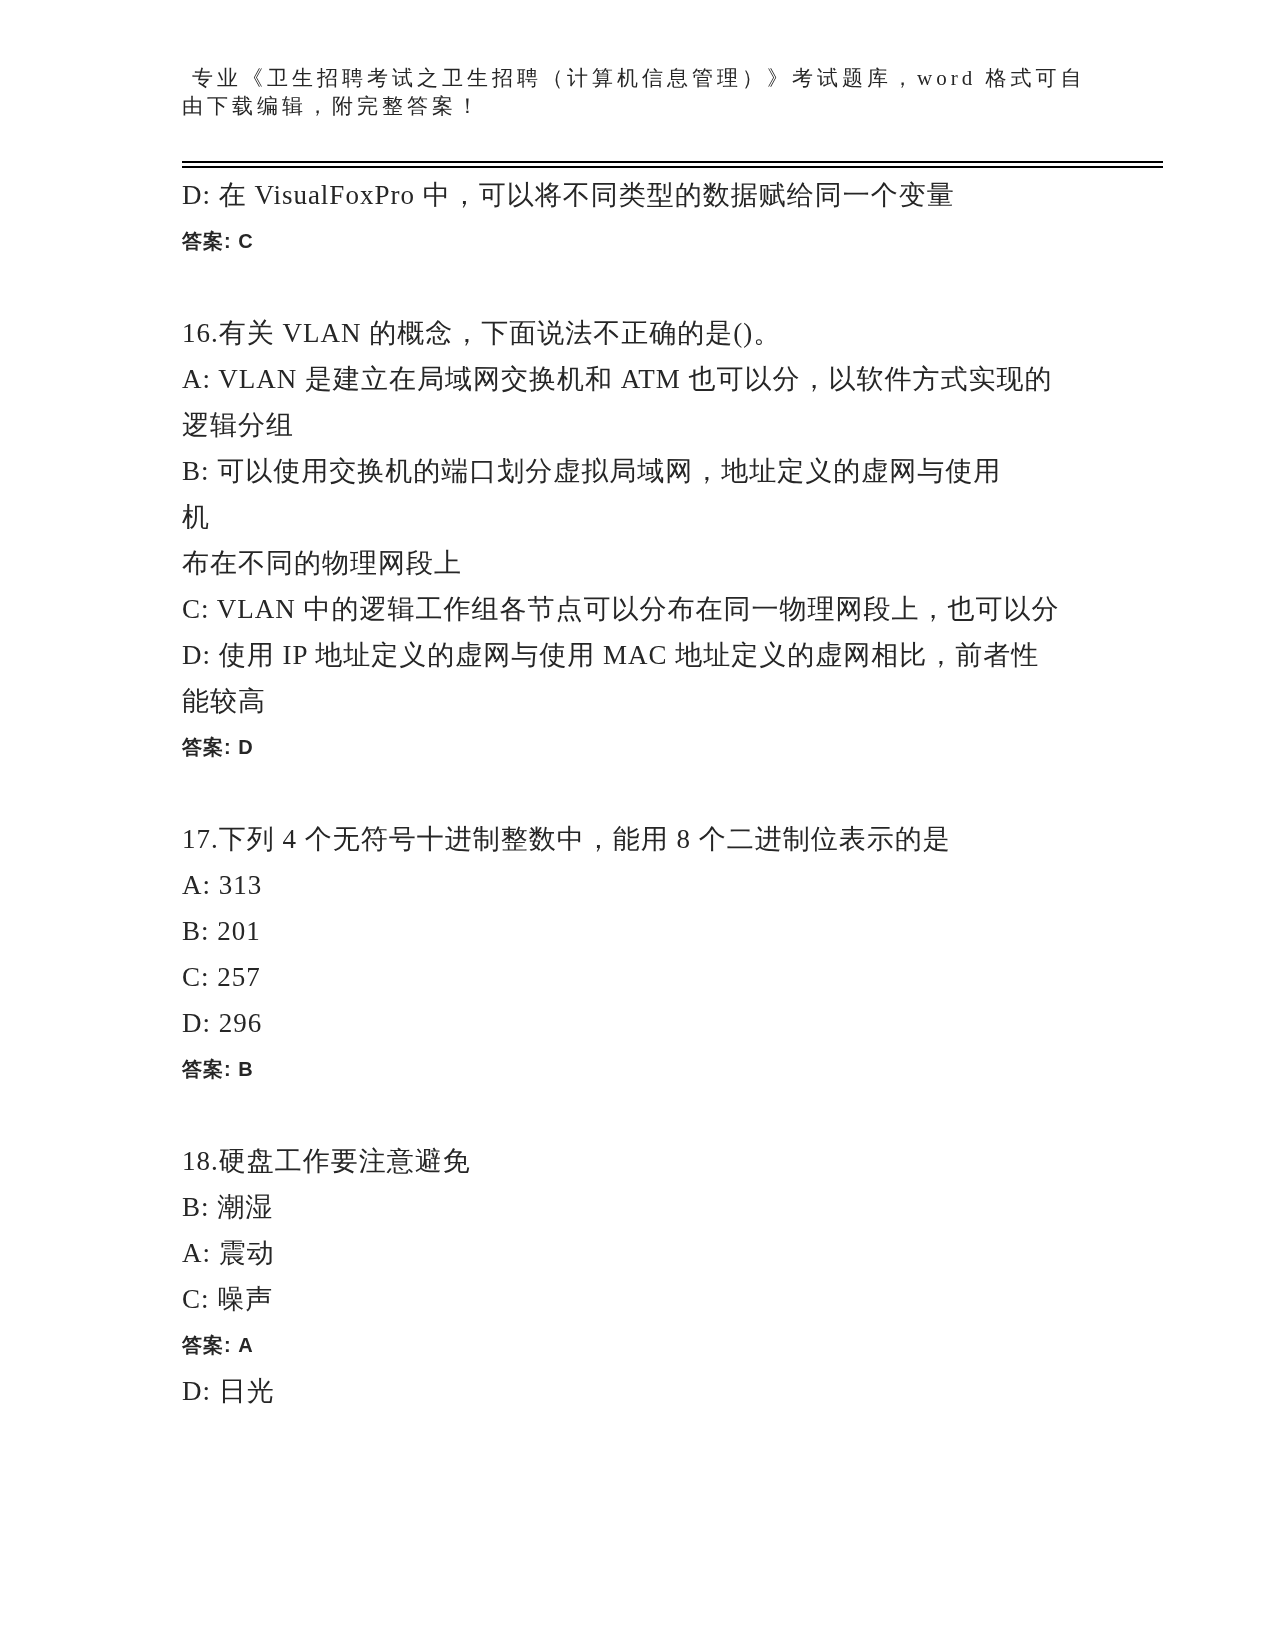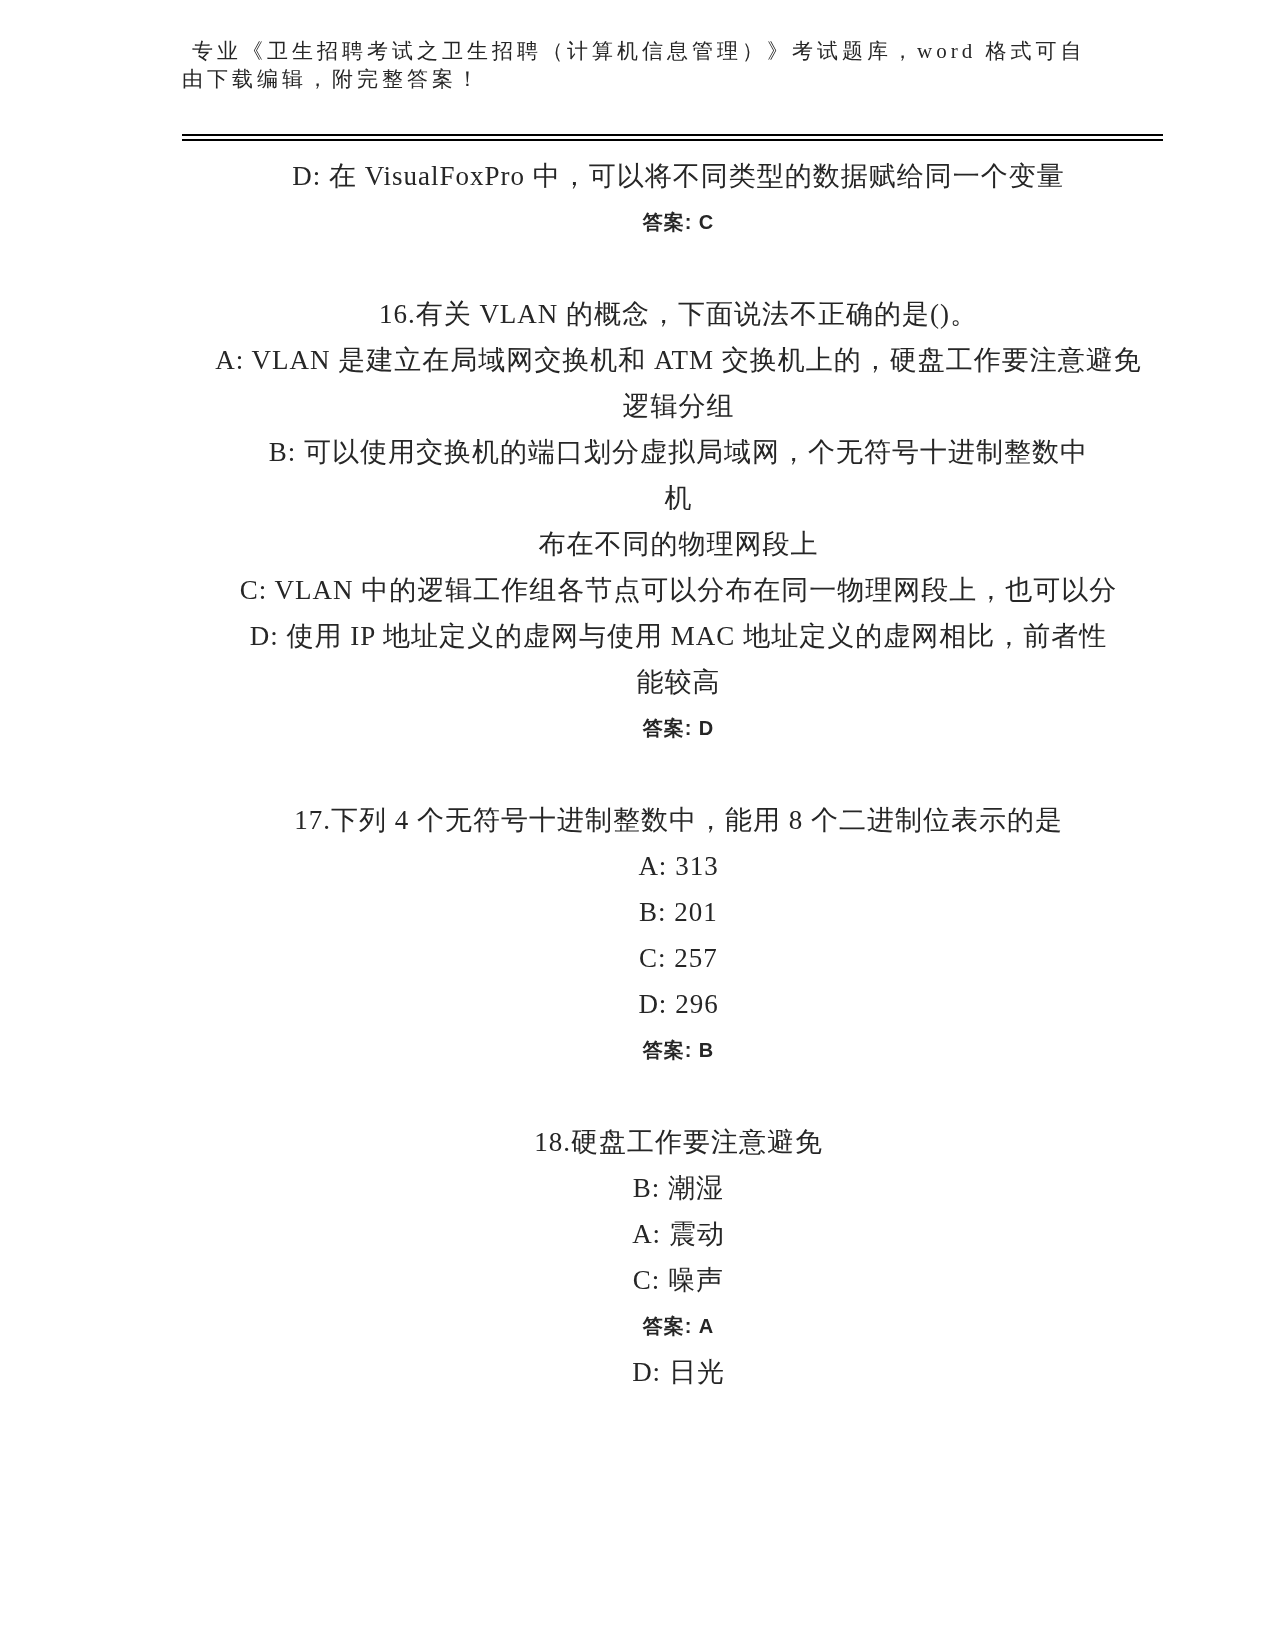--- a/index.html
+++ b/index.html
@@ -9,39 +9,39 @@
     font-family: "Liberation Serif", "DejaVu Serif", serif;
     color: #262626;
   }
   .page {
     position: relative;
     width: 1275px; height: 1650px;
     overflow: hidden;
     background: #ffffff;
   }
   .header {
-    margin: 37px 112px 0 182px;
+    margin: 64px 112px 0 182px;
     font-size: 21px;
     line-height: 28px;
     letter-spacing: 4px;
   }
   .header-line.indent { padding-left: 10px; }
   .header-rule {
     margin: 41px 112px 0 182px;
     height: 3px;
     border-top: 2px solid #000000;
     border-bottom: 2px solid #000000;
   }
   .content {
     margin: 3px 100px 0 182px;
     font-size: 27px;
     line-height: 46px;
     letter-spacing: 1px;
   }
-  .question { margin: 12px 0 46px 0; text-align: center; }
+  .question { margin: 4px 0 46px 0; }
   .line { white-space: pre; }
   .answer {
     font-family: "Liberation Sans", "DejaVu Sans", sans-serif;
     font-weight: 700;
     font-size: 20px;
     letter-spacing: 1px;
   }
 </style>
 </head>
 <body>
@@ -57,23 +57,23 @@
 
   <div class="content">
 
     <section class="question">
       <div class="line">D: 在 VisualFoxPro 中，可以将不同类型的数据赋给同一个变量</div>
       <div class="line answer">答案: C</div>
     </section>
 
     <section class="question">
       <div class="line">16.有关 VLAN 的概念，下面说法不正确的是()。</div>
-      <div class="line">A: VLAN 是建立在局域网交换机和 ATM 交换机上的，硬盘工作要注意避免</div>
+      <div class="line">A: VLAN 是建立在局域网交换机和 ATM 也可以分，以软件方式实现的</div>
       <div class="line">逻辑分组</div>
-      <div class="line">B: 可以使用交换机的端口划分虚拟局域网，个无符号十进制整数中</div>
+      <div class="line">B: 可以使用交换机的端口划分虚拟局域网，地址定义的虚网与使用</div>
       <div class="line">机</div>
       <div class="line">布在不同的物理网段上</div>
       <div class="line">C: VLAN 中的逻辑工作组各节点可以分布在同一物理网段上，也可以分</div>
       <div class="line">D: 使用 IP 地址定义的虚网与使用 MAC 地址定义的虚网相比，前者性</div>
       <div class="line">能较高</div>
       <div class="line answer">答案: D</div>
     </section>
 
     <section class="question">
       <div class="line">17.下列 4 个无符号十进制整数中，能用 8 个二进制位表示的是</div>

